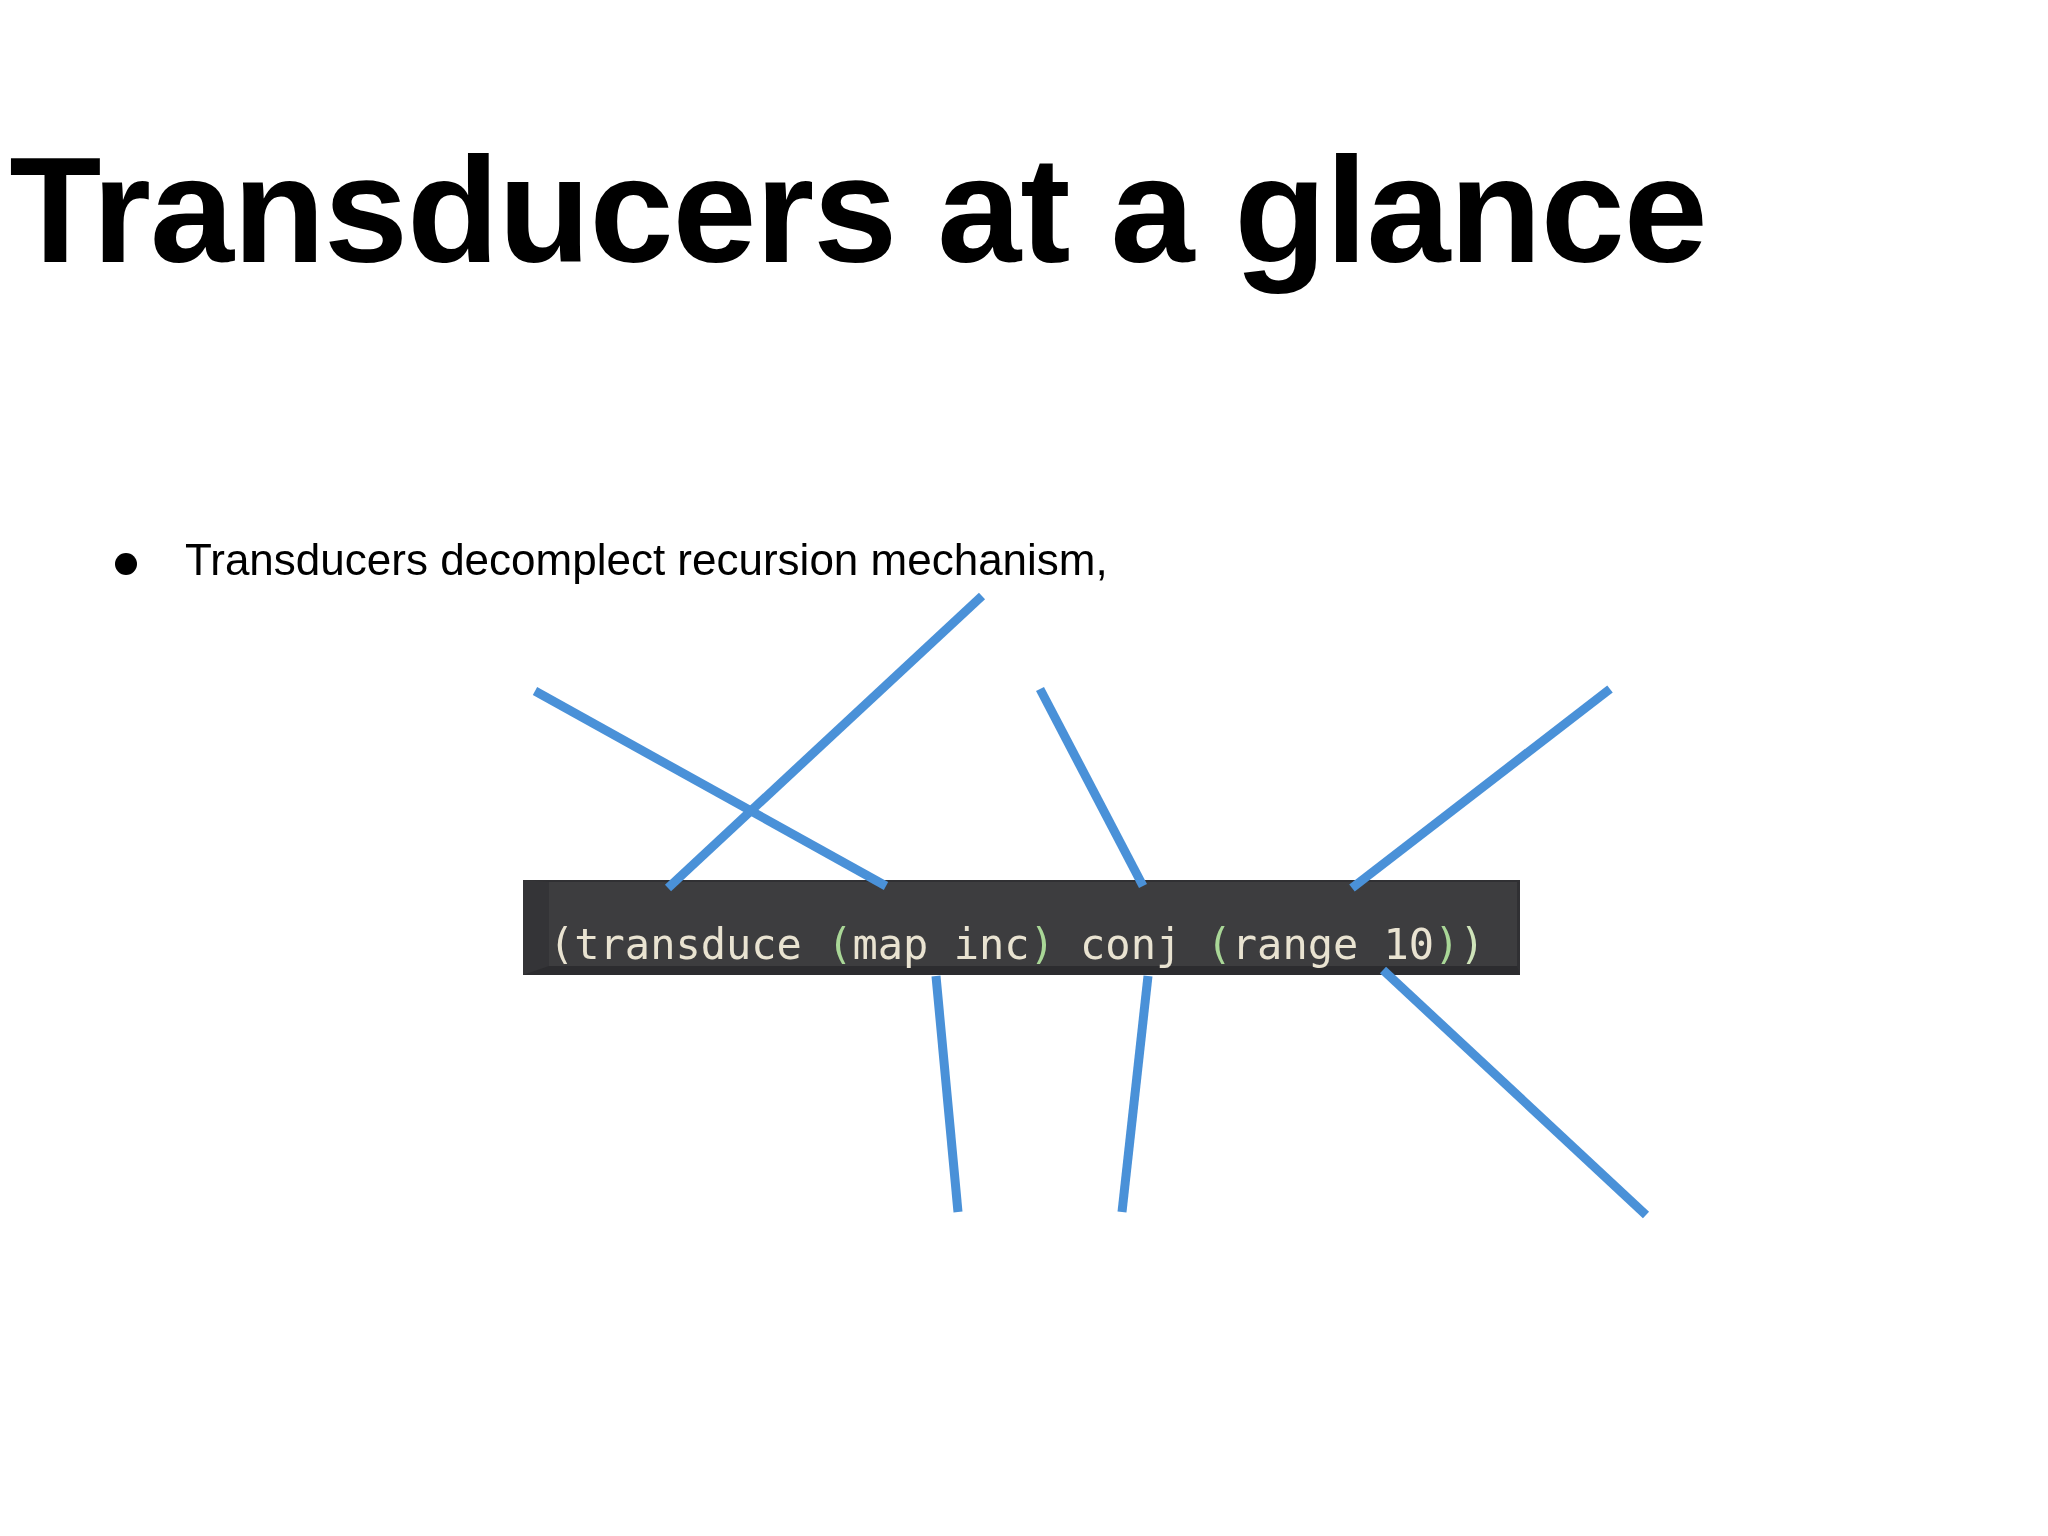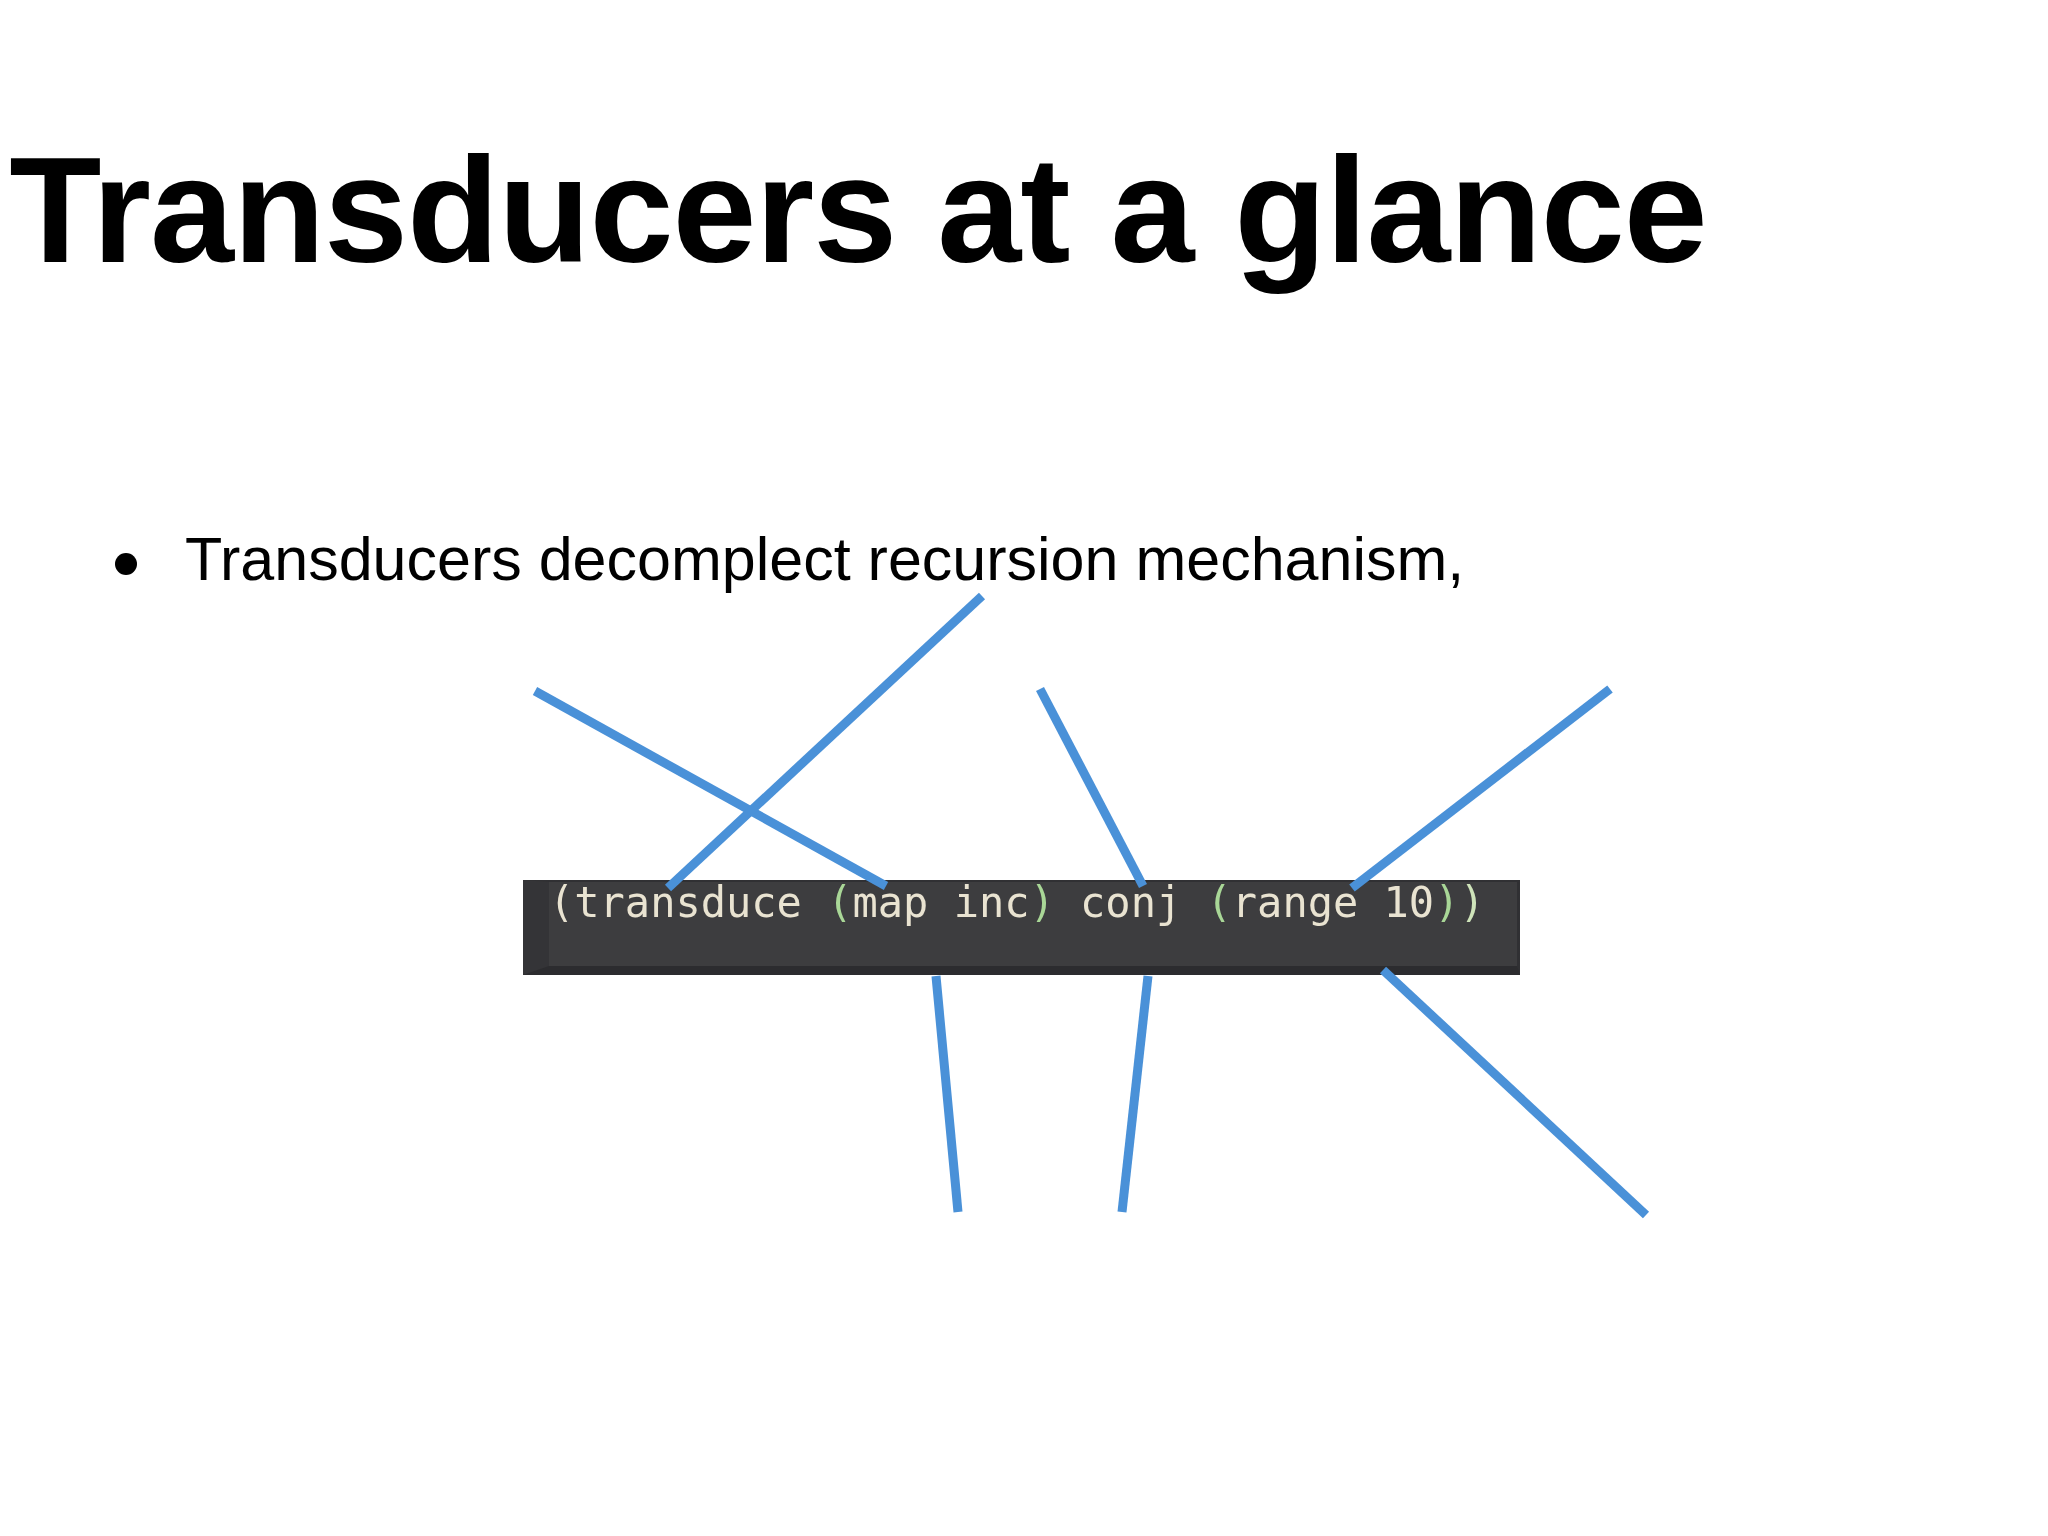--- a/index.html
+++ b/index.html
@@ -36,37 +36,37 @@
   .bullet-dot {
     width: 22px; height: 22px;
     border-radius: 50%;
     background: var(--text, #000);
     flex: 0 0 auto;
     margin-right: 48px;
   }
   .bullet-item.first  .bullet-dot { margin-top: 33px; }
   .bullet-item.second .bullet-dot { margin-top: 30px; }
   .bullet-text {
-    font-size: 61px;
+    font-size: 44px;
     line-height: 79px;
     color: var(--text, #000);
     white-space: nowrap;
   }
   .code-box {
     position: absolute;
     left: 523px; top: 880px;
     width: 997px; height: 95px;
     box-sizing: border-box;
     background: var(--code-bg, #3d3d3f);
     border-left: 26px solid #343437;
     border-bottom: 9px solid #2c2c2f;
     border-top: 2px solid #303033;
     border-right: 3px solid #303033;
     display: flex;
-    align-items: flex-start;
+    align-items: flex-end;
     z-index: 1;
   }
   .code-line {
     font-family: "DejaVu Sans Mono", monospace;
     font-size: 42px;
     line-height: 1;
     white-space: pre;
     color: var(--code-text, #e9e3d1);
   }
   .code-line .tok-cream { color: var(--code-text, #e9e3d1); }

